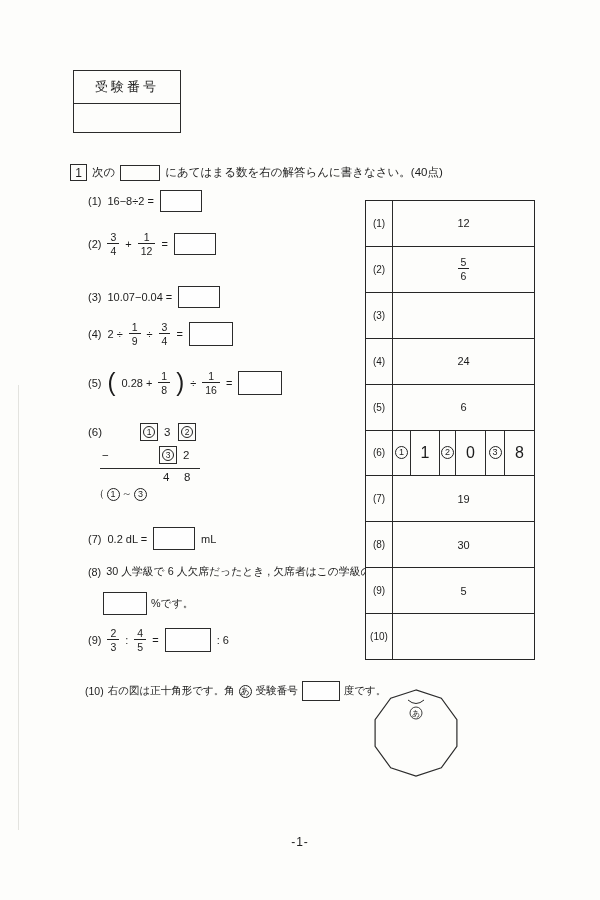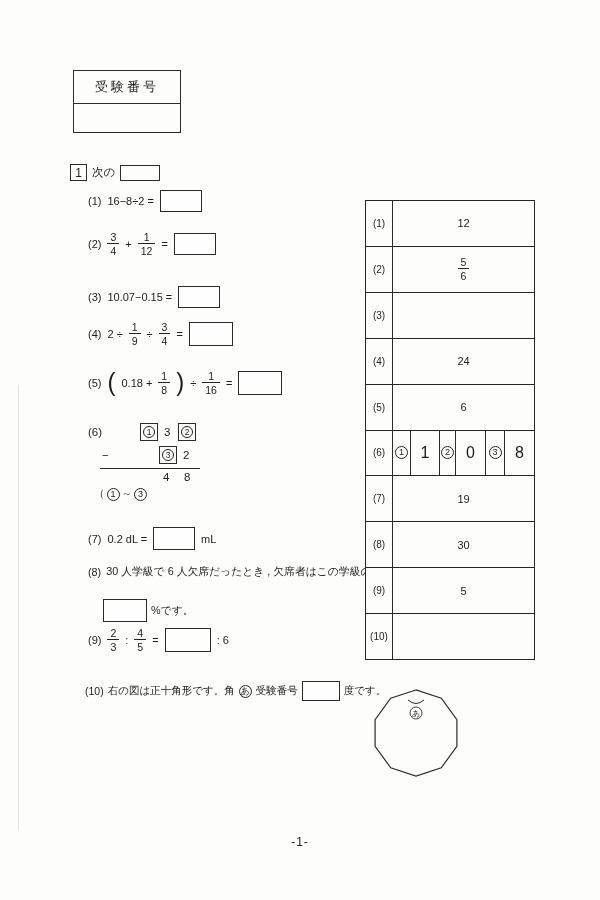--- a/index.html
+++ b/index.html
@@ -68,20 +68,21 @@
 
   <div class="abs exam-box">
     <div class="exam-title">受験番号</div>
     <div class="exam-blank"></div>
   </div>
 
   <div class="abs row heading">
     <span class="qnum-box">1</span>
     <span>次の</span>
     <span class="small-blank"></span>
+    <span>にあてはまる数を右の解答らんに書きなさい。(40点)</span>
   </div>
 
   <div class="abs row prob" style="left:88px; top:190px;">
     <span class="plabel">(1)</span>
     <span>16−8÷2 =</span>
     <span class="blank" style="width:42px; height:22px;"></span>
   </div>
 
   <div class="abs row prob" style="left:88px; top:231px;">
     <span class="plabel">(2)</span>
@@ -93,21 +94,21 @@
     <span class="frac">
         <span class="num">1</span>
         <span class="den">12</span>
       </span>
     <span>=</span>
     <span class="blank" style="width:42px; height:22px;"></span>
   </div>
 
   <div class="abs row prob" style="left:88px; top:286px;">
     <span class="plabel">(3)</span>
-    <span>10.07−0.15 =</span>
+    <span>10.07−0.04 =</span>
     <span class="blank" style="width:42px; height:22px;"></span>
   </div>
 
   <div class="abs row prob" style="left:88px; top:321px;">
     <span class="plabel">(4)</span>
     <span>2 ÷</span>
     <span class="frac">
         <span class="num">1</span>
         <span class="den">9</span>
       </span>
@@ -116,21 +117,21 @@
         <span class="num">3</span>
         <span class="den">4</span>
       </span>
     <span>=</span>
     <span class="blank" style="width:44px; height:24px;"></span>
   </div>
 
   <div class="abs row prob" style="left:88px; top:370px;">
     <span class="plabel">(5)</span>
     <span class="bigparen">(</span>
-    <span>0.18 +</span>
+    <span>0.28 +</span>
     <span class="frac">
         <span class="num">1</span>
         <span class="den">8</span>
       </span>
     <span class="bigparen">)</span>
     <span>÷</span>
     <span class="frac">
         <span class="num">1</span>
         <span class="den">16</span>
       </span>
@@ -168,21 +169,21 @@
     <span>0.2 dL =</span>
     <span class="blank" style="width:42px; height:23px;"></span>
     <span>mL</span>
   </div>
 
   <div class="abs prob" style="left:88px; top:565px; font-size:10.8px;">
     <div class="row" style="gap:5px;">
       <span class="plabel">(8)</span>
       <span>30 人学級で 6 人欠席だったとき , 欠席者はこの学級の</span>
     </div>
-    <div class="row" style="gap:4px; margin-top:20px; margin-left:15px;">
+    <div class="row" style="gap:4px; margin-top:13px; margin-left:15px;">
       <span class="blank" style="width:44px; height:23px;"></span>
       <span>%です。</span>
     </div>
   </div>
 
   <div class="abs row prob" style="left:88px; top:627px;">
     <span class="plabel">(9)</span>
     <span class="frac">
         <span class="num">2</span>
         <span class="den">3</span>

